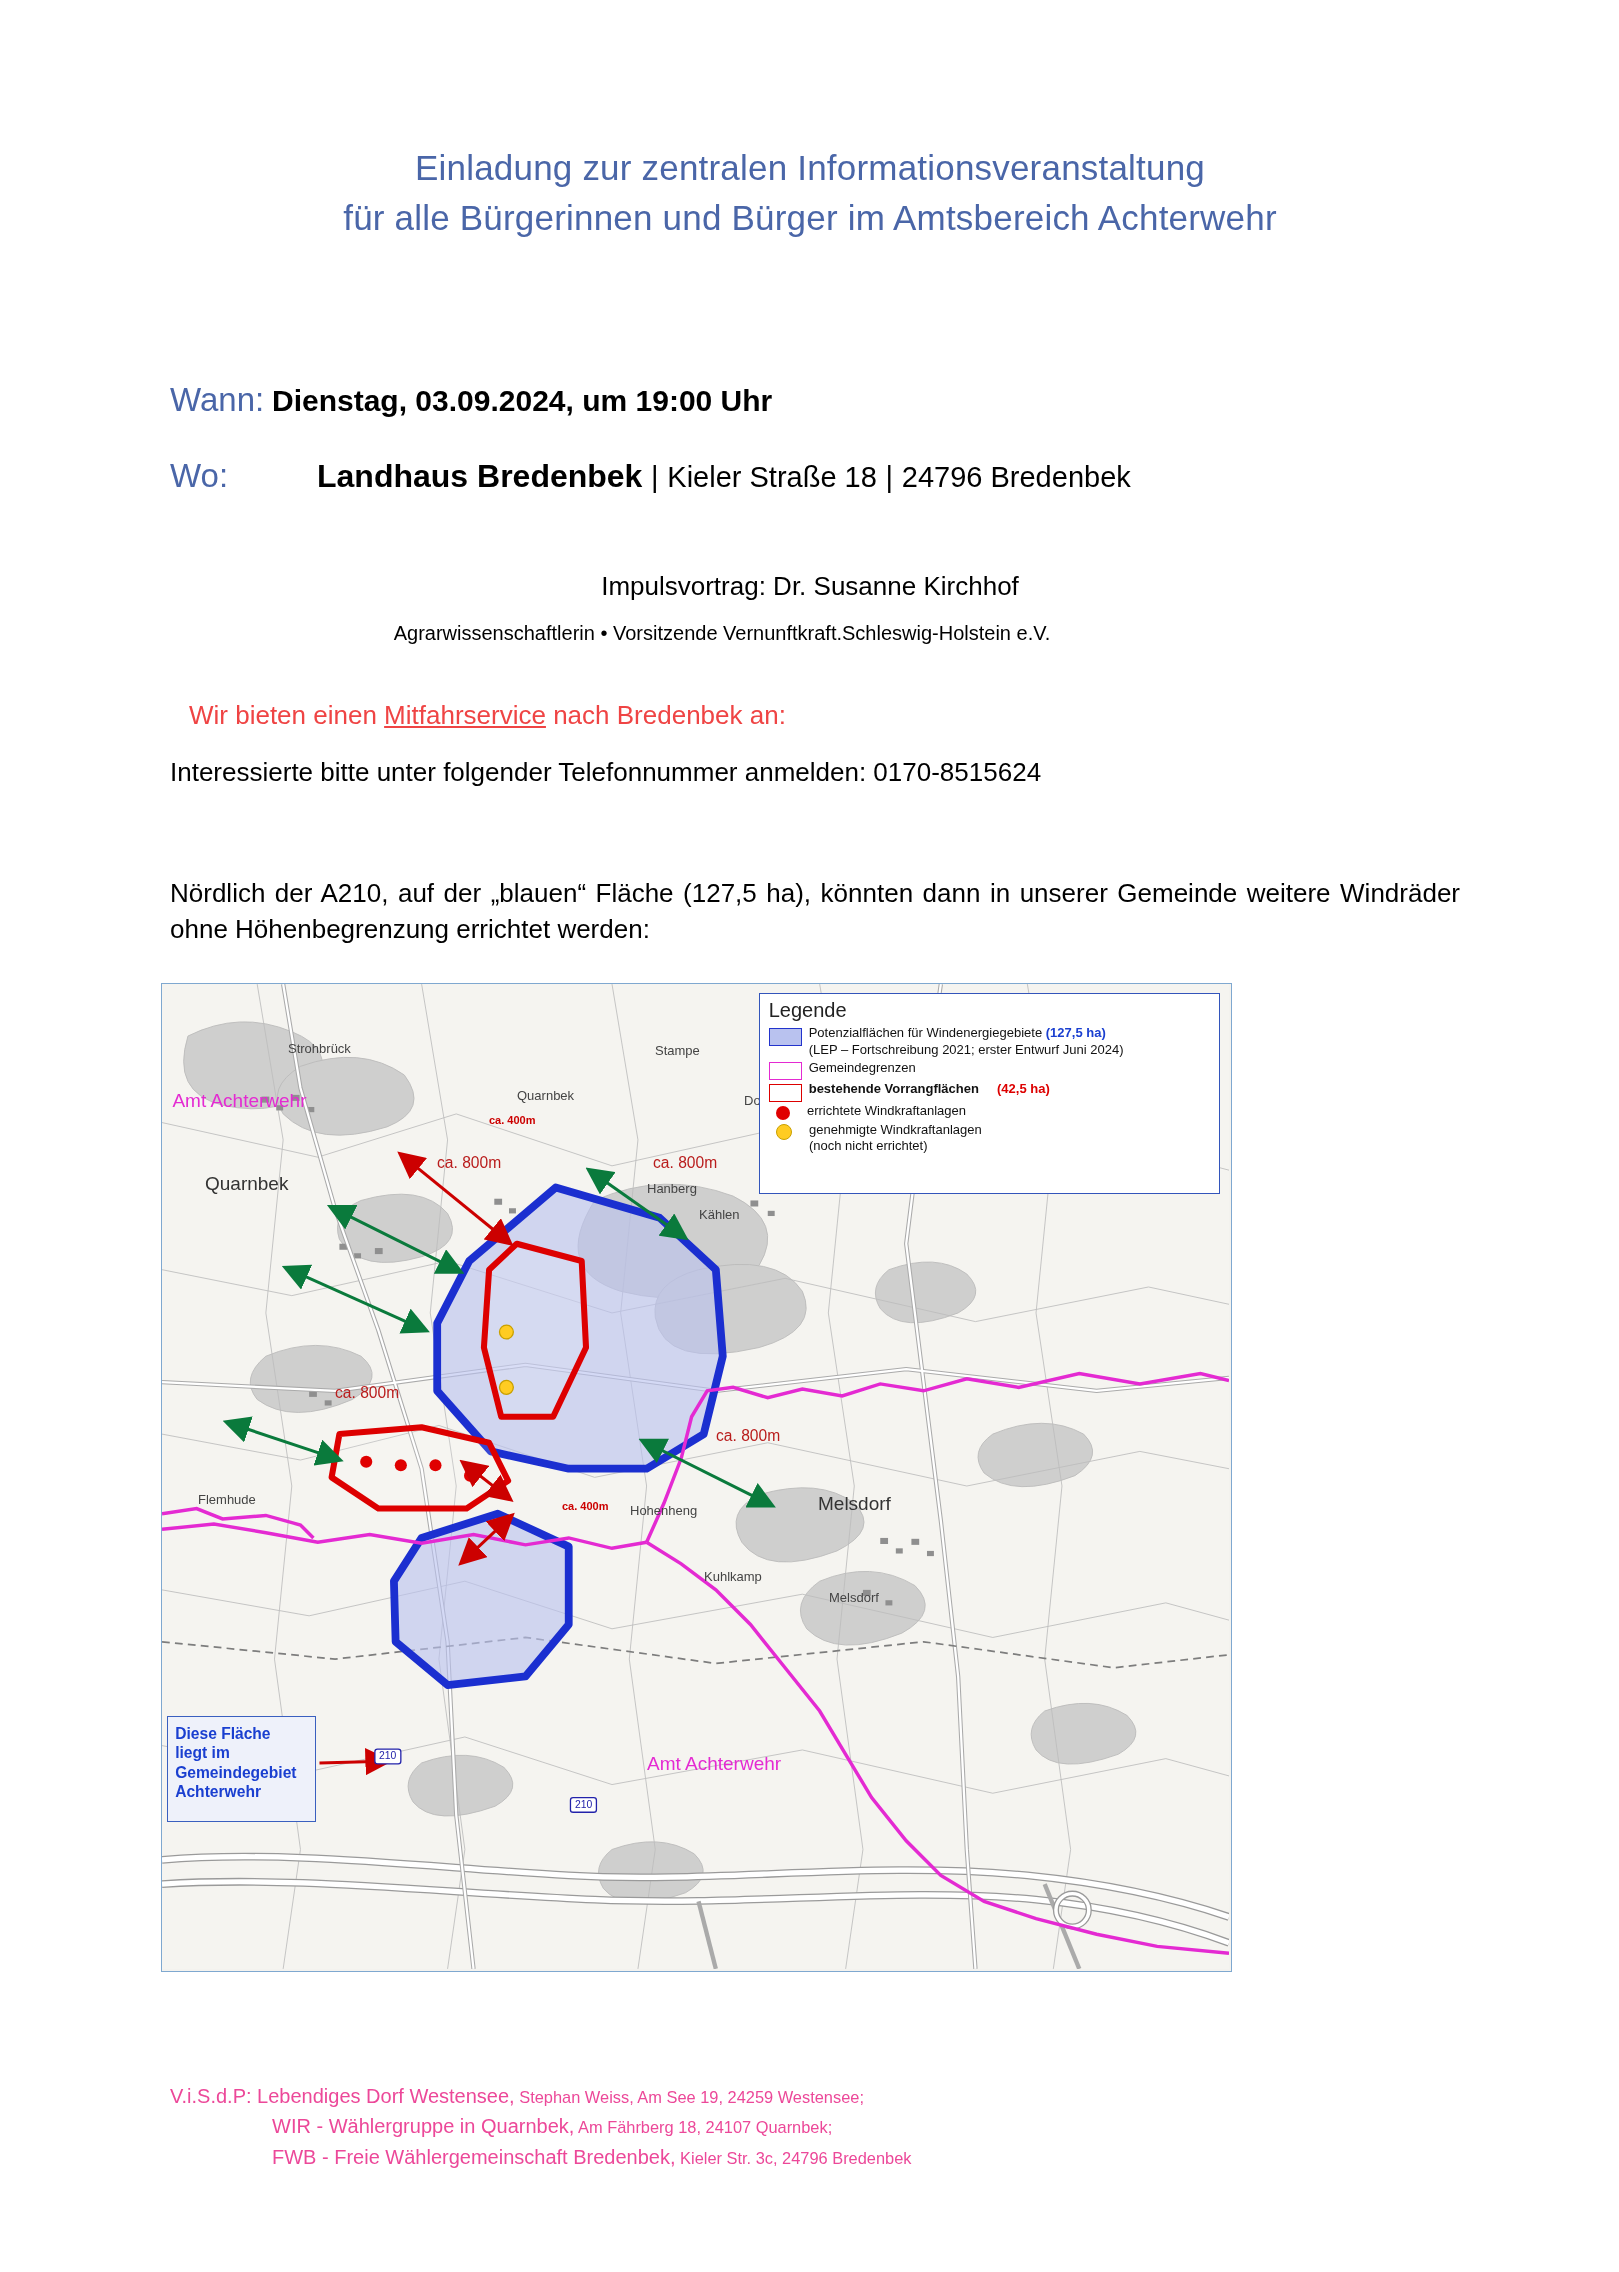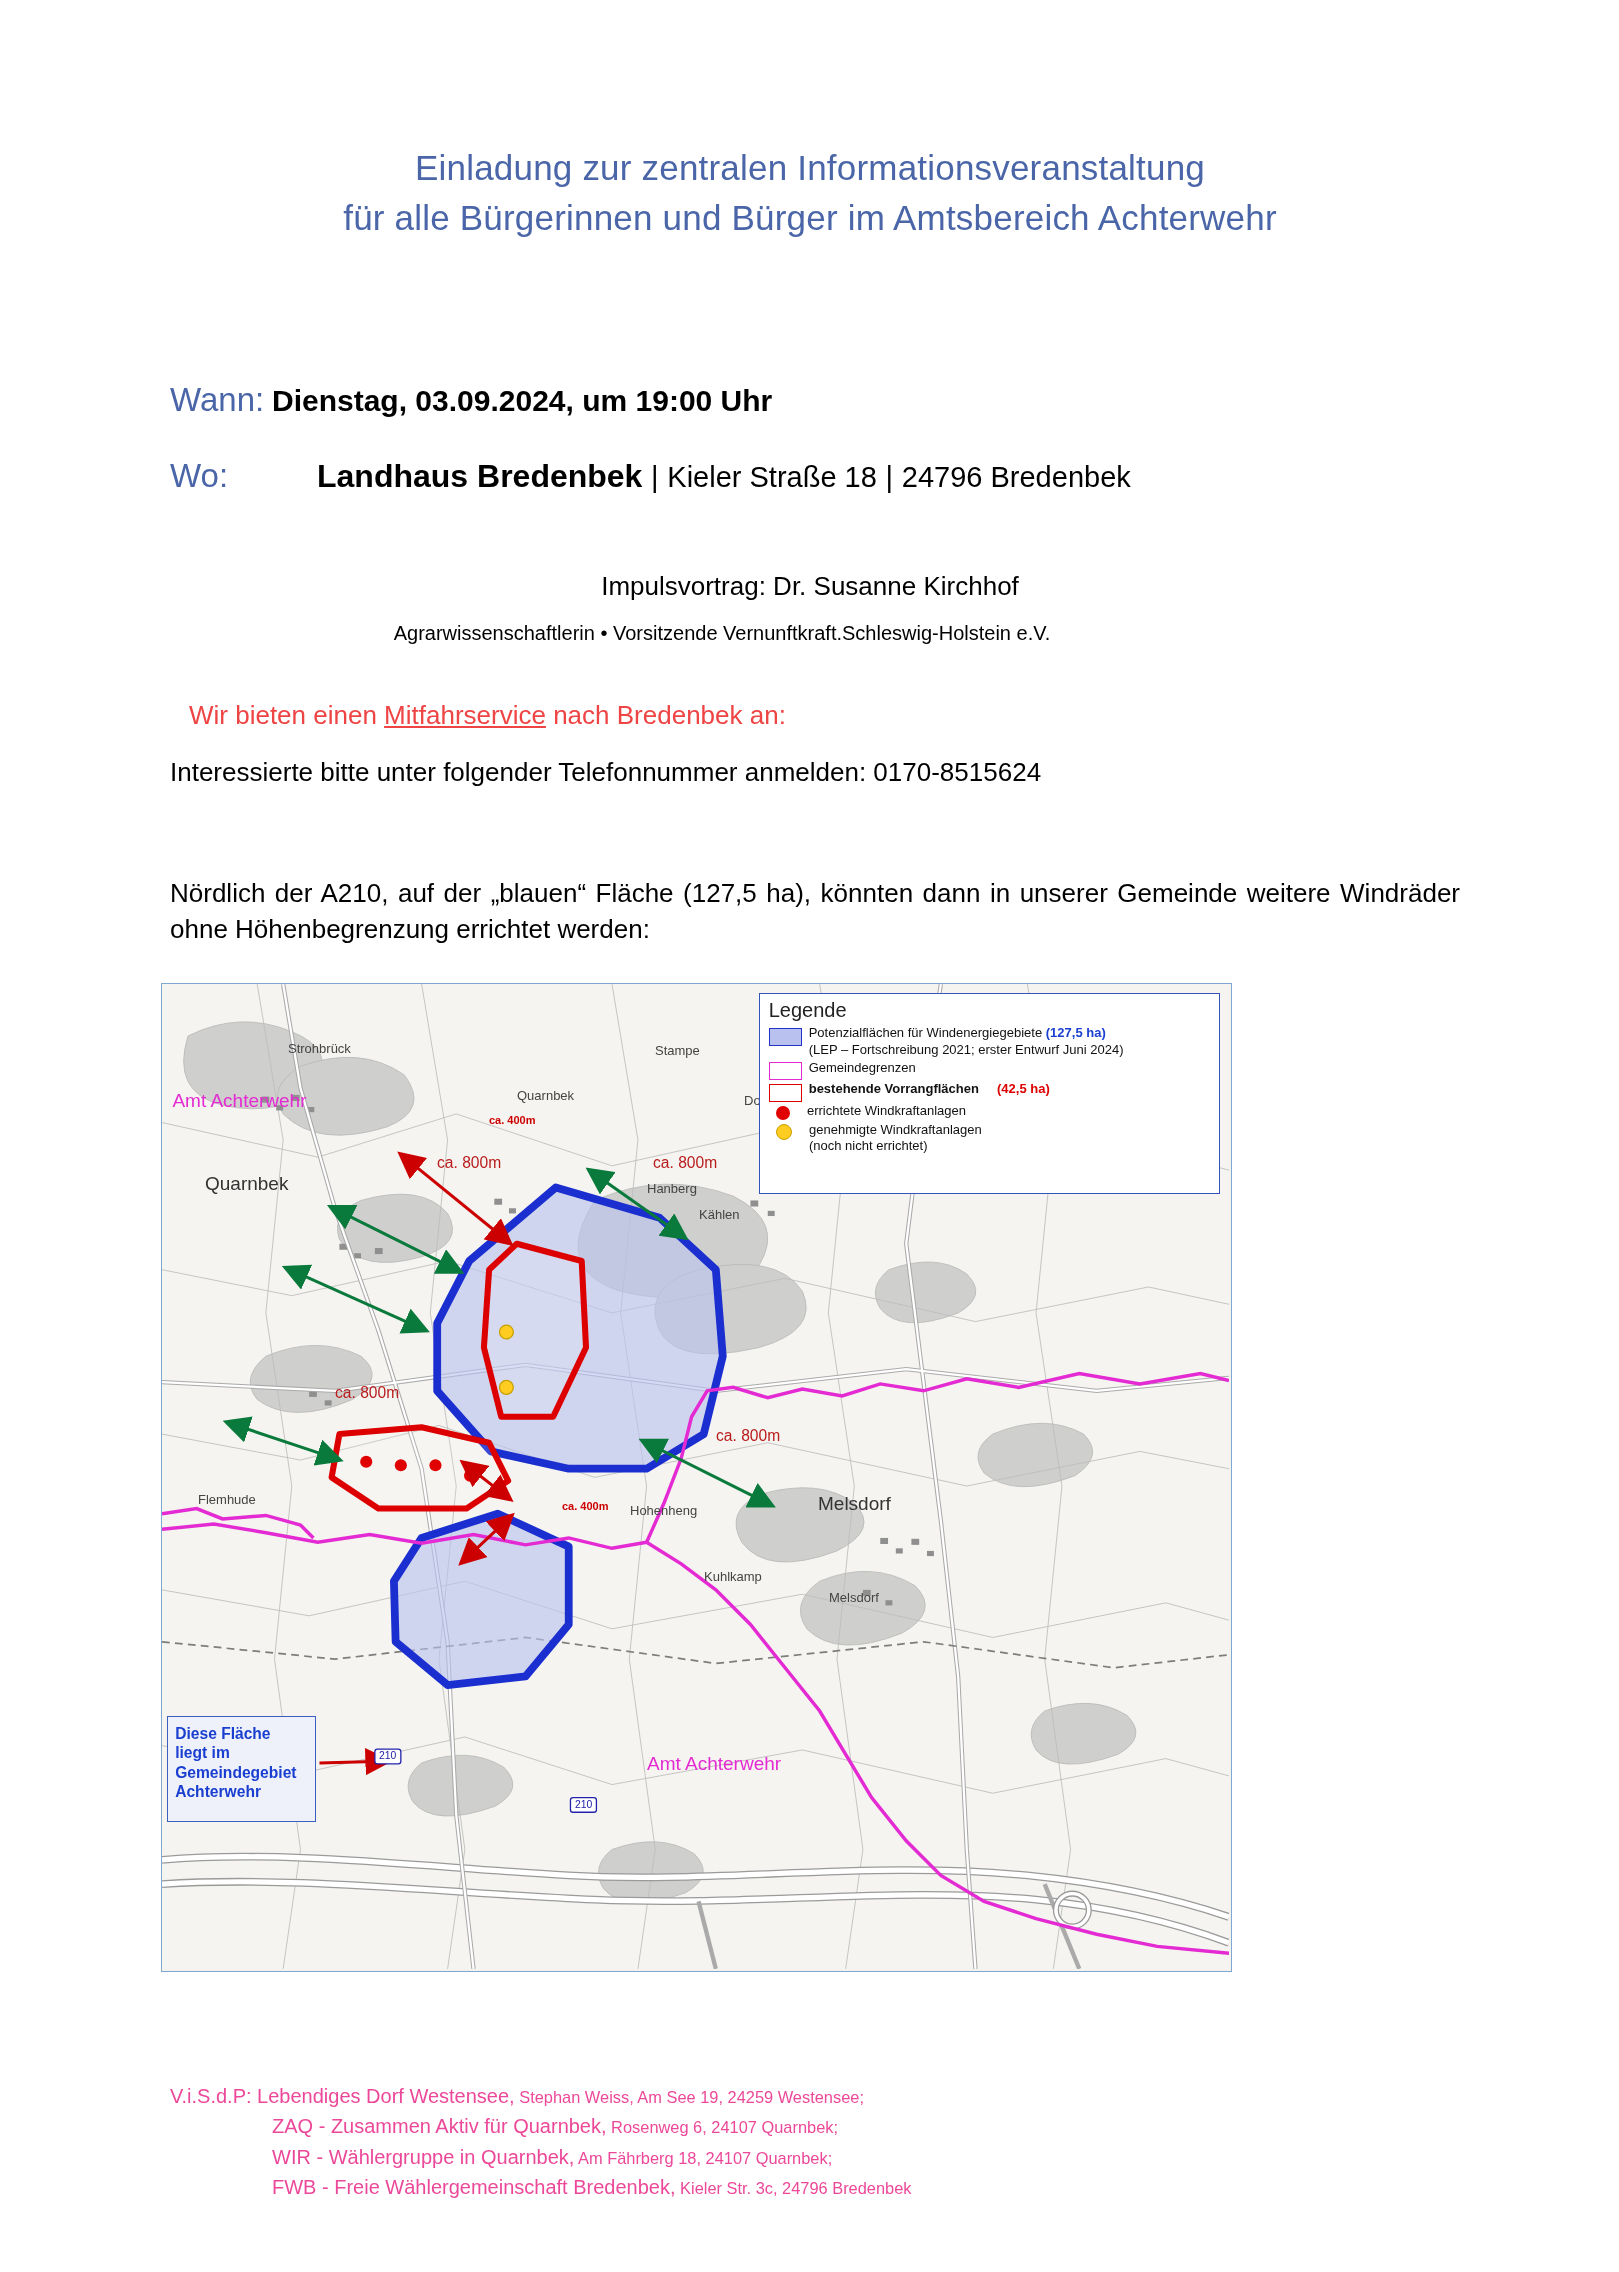--- a/index.html
+++ b/index.html
@@ -496,23 +496,20 @@
       <span>Gemeindegebiet</span>
       <span>Achterwehr</span>
     </div>
   </div>
 
   <div class="footer">
     <div class="footer-line">
       <span class="strong">V.i.S.d.P: Lebendiges Dorf Westensee,</span><span class="small"> Stephan Weiss, Am See 19, 24259 Westensee;</span>
     </div>
     <div class="footer-line footer-indent">
-      <span class="strong">ZAQ - Zusammen Aktiv für Quarnbek,</span><span class="small"> Rosenweg 6, 24107 Quarnbek;</span>
-    </div>
-    <div class="footer-line footer-indent">
       <span class="strong">WIR - Wählergruppe in Quarnbek,</span><span class="small"> Am Fährberg 18, 24107 Quarnbek;</span>
     </div>
     <div class="footer-line footer-indent">
       <span class="strong">FWB - Freie Wählergemeinschaft Bredenbek,</span><span class="small"> Kieler Str. 3c, 24796 Bredenbek</span>
     </div>
   </div>
 
 </div>
 
 

